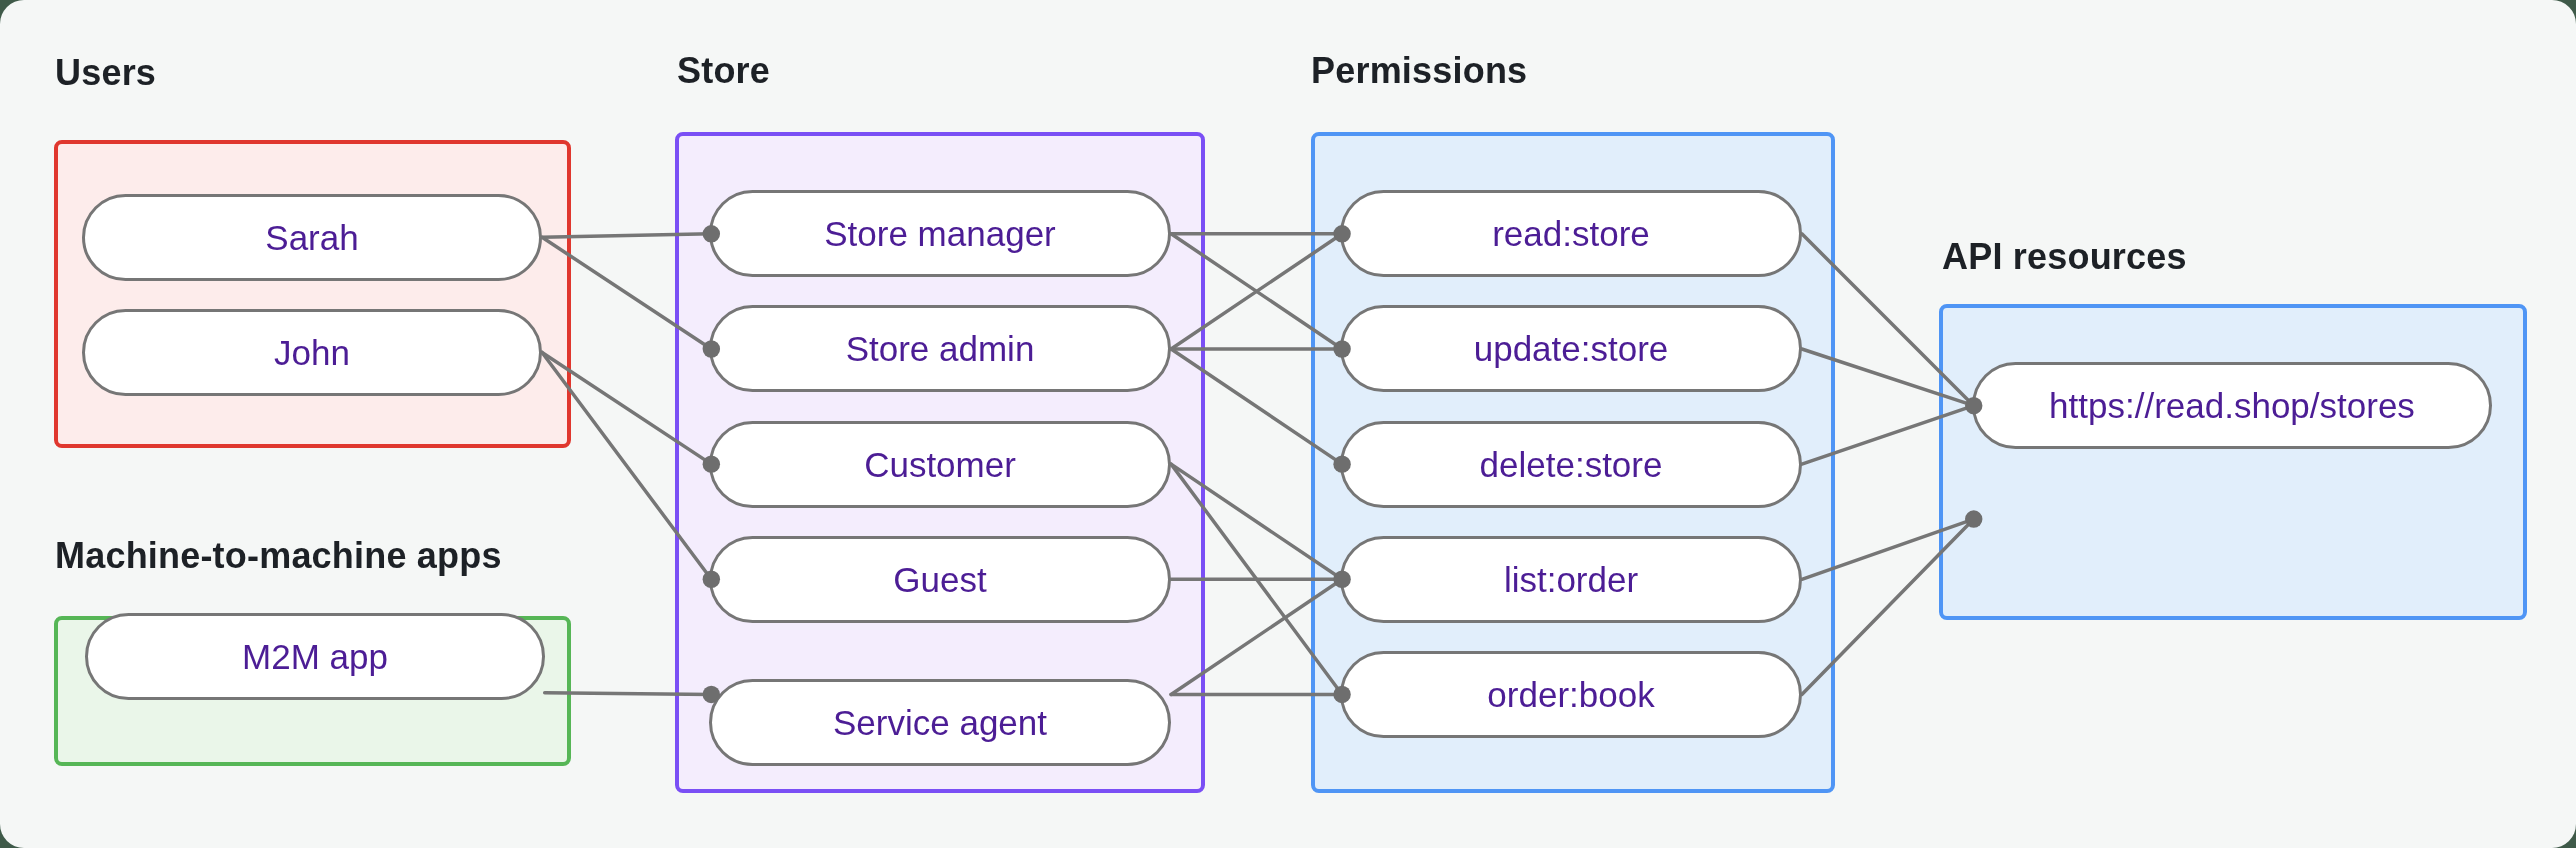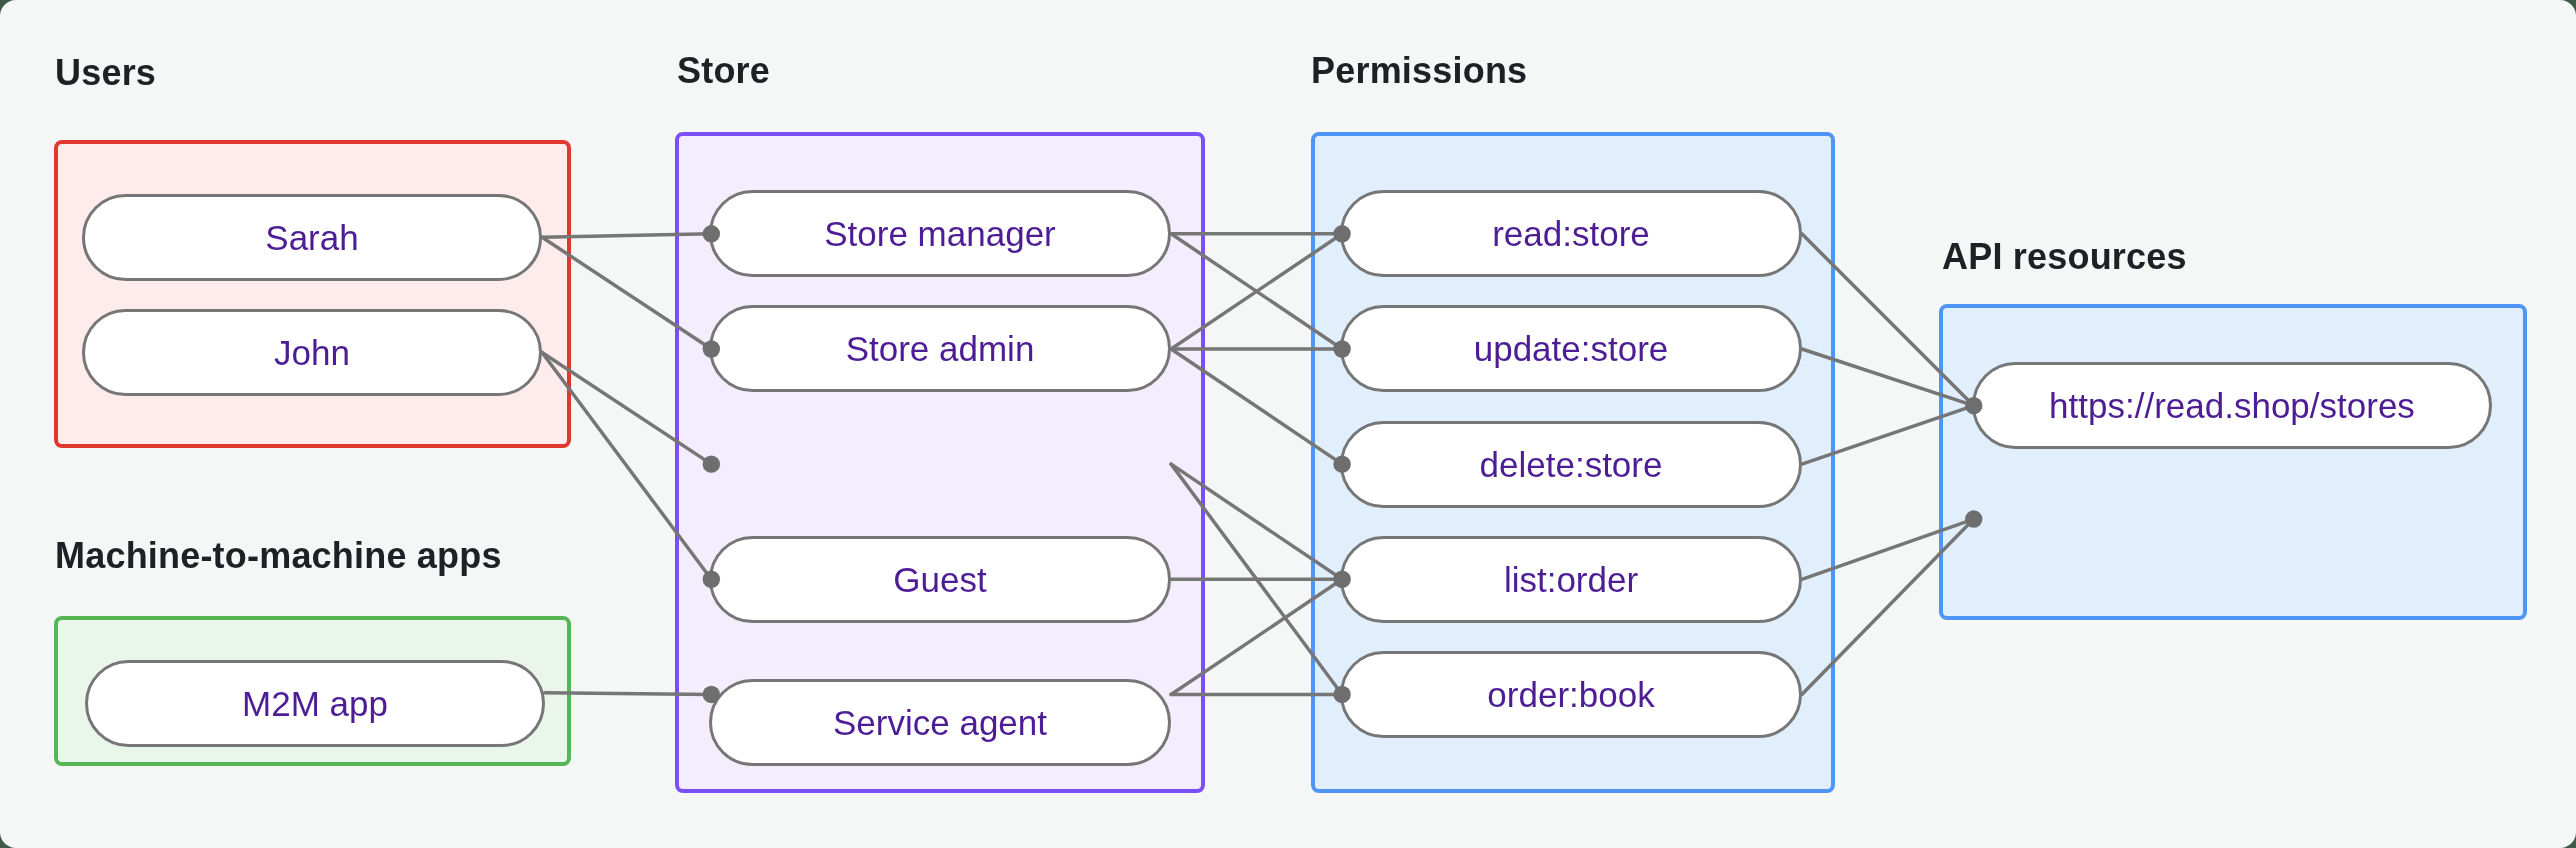--- a/index.html
+++ b/index.html
@@ -3,21 +3,21 @@
 <meta charset="utf-8">
 <style>
   html,body{margin:0;padding:0}
   body{
     width:2576px;height:848px;
     background:#3f5a49;
     font-family:"Liberation Sans","DejaVu Sans",sans-serif;
   }
   #surface{
     position:relative;width:2576px;height:848px;
-    background:#f5f7f6;border-radius:16px;overflow:hidden;
+    background:#f5f7f6;border-radius:24px;overflow:hidden;
   }
   .gbox{
     position:absolute;border-radius:7.9px;border:4.4px solid;
     z-index:1;box-sizing:border-box;
   }
   .gbox.c-red  {border-color:#e0372e;background:#fdeceb}
   .gbox.c-green{border-color:#56b656;background:#eaf6e9}
   .gbox.c-purple{border-color:#7a4ff5;background:#f4edfd}
   .gbox.c-blue {border-color:#4f95f5;background:#e1eefb}
   .glabel{
@@ -69,24 +69,25 @@
       <line x1="1342" y1="796" x2="1538" y2="796" stroke="#767676" stroke-width="4" stroke-linecap="round"></line>
       <line x1="2065" y1="268" x2="2262" y2="465" stroke="#767676" stroke-width="4" stroke-linecap="round"></line>
       <line x1="2065" y1="400" x2="2262" y2="465" stroke="#767676" stroke-width="4" stroke-linecap="round"></line>
       <line x1="2065" y1="532" x2="2262" y2="465" stroke="#767676" stroke-width="4" stroke-linecap="round"></line>
       <line x1="2065" y1="664" x2="2262" y2="595" stroke="#767676" stroke-width="4" stroke-linecap="round"></line>
       <line x1="2065" y1="796" x2="2262" y2="595" stroke="#767676" stroke-width="4" stroke-linecap="round"></line>
     </svg>
 
   <div class="pill" style="left:82px;top:194px;width:460px">Sarah</div>
   <div class="pill" style="left:82px;top:309px;width:460px">John</div>
-  <div class="pill" style="left:85px;top:660px;width:460px">M2M app</div>
+  <div class="pill" style="left:85px;top:613px;width:460px">M2M app</div>
 
   <div class="pill" style="left:709px;top:190px;width:462px">Store manager</div>
   <div class="pill" style="left:709px;top:305px;width:462px">Store admin</div>
+  <div class="pill" style="left:709px;top:421px;width:462px">Customer</div>
   <div class="pill" style="left:709px;top:536px;width:462px">Guest</div>
   <div class="pill" style="left:709px;top:679px;width:462px">Service agent</div>
 
   <div class="pill" style="left:1340px;top:190px;width:462px">read:store</div>
   <div class="pill" style="left:1340px;top:305px;width:462px">update:store</div>
   <div class="pill" style="left:1340px;top:421px;width:462px">delete:store</div>
   <div class="pill" style="left:1340px;top:536px;width:462px">list:order</div>
   <div class="pill" style="left:1972px;top:362px;width:520px">https://read.shop/stores</div>
 
   <div class="pill" style="left:1340px;top:651px;width:462px">order:book</div>

